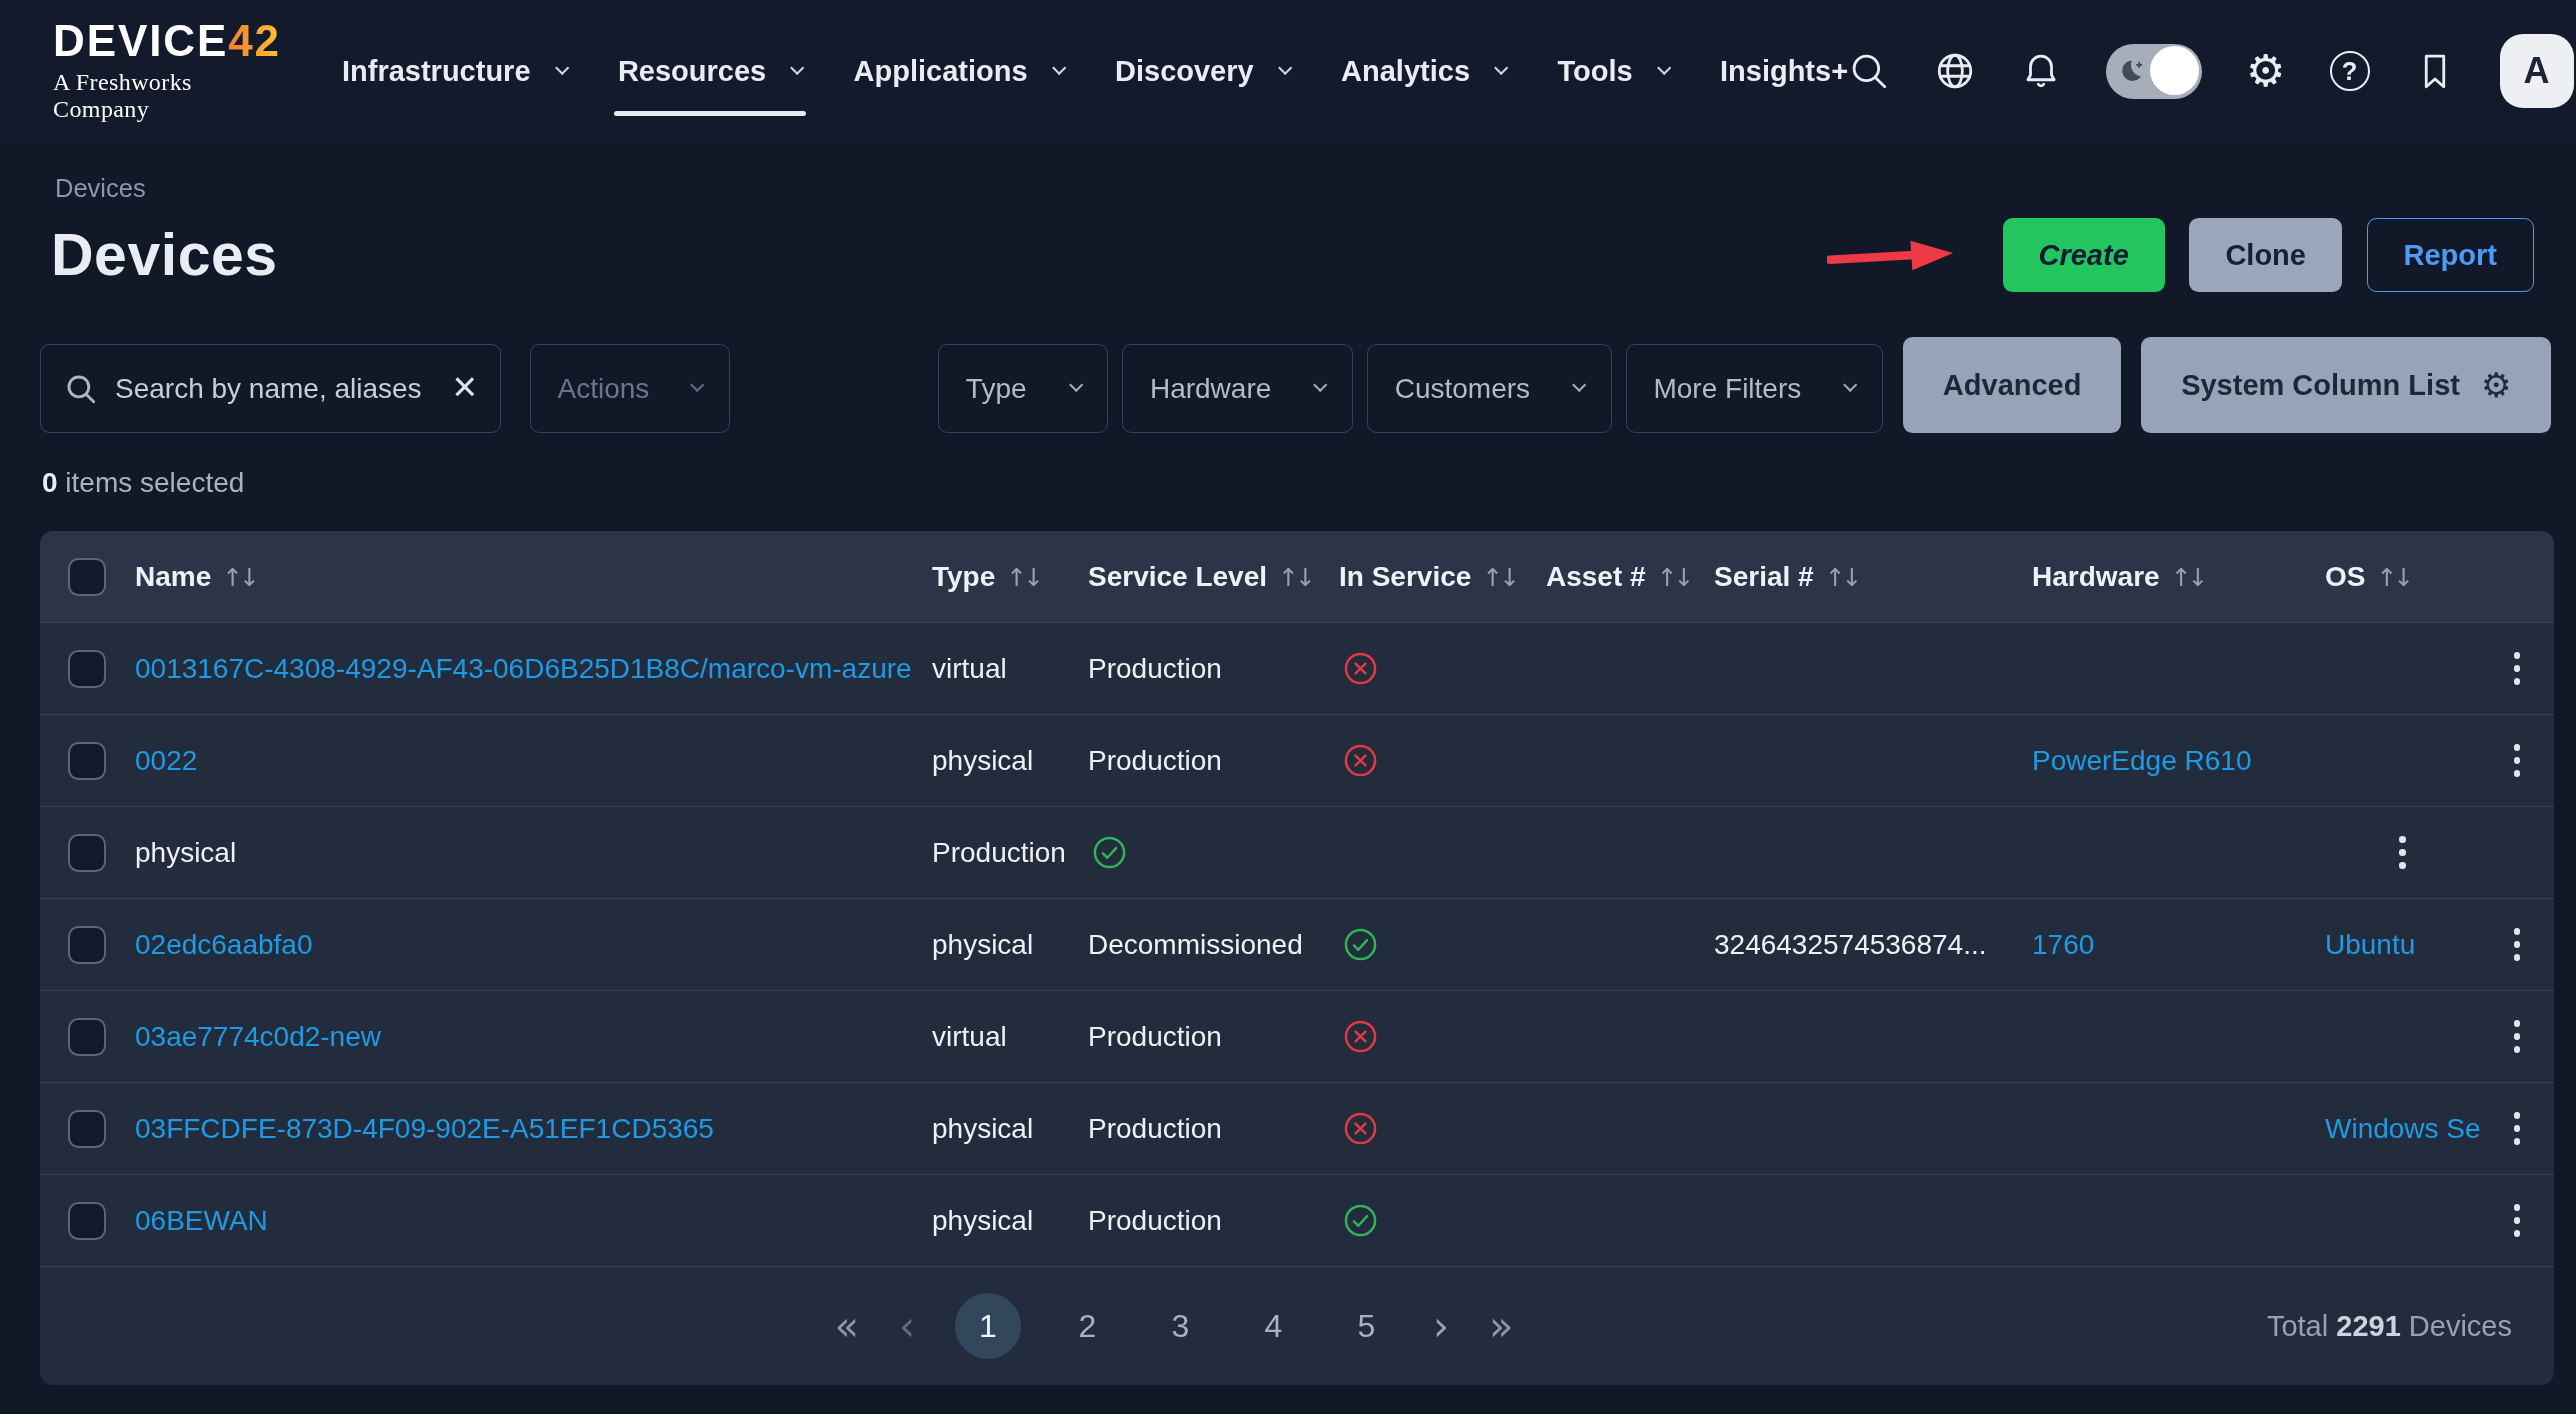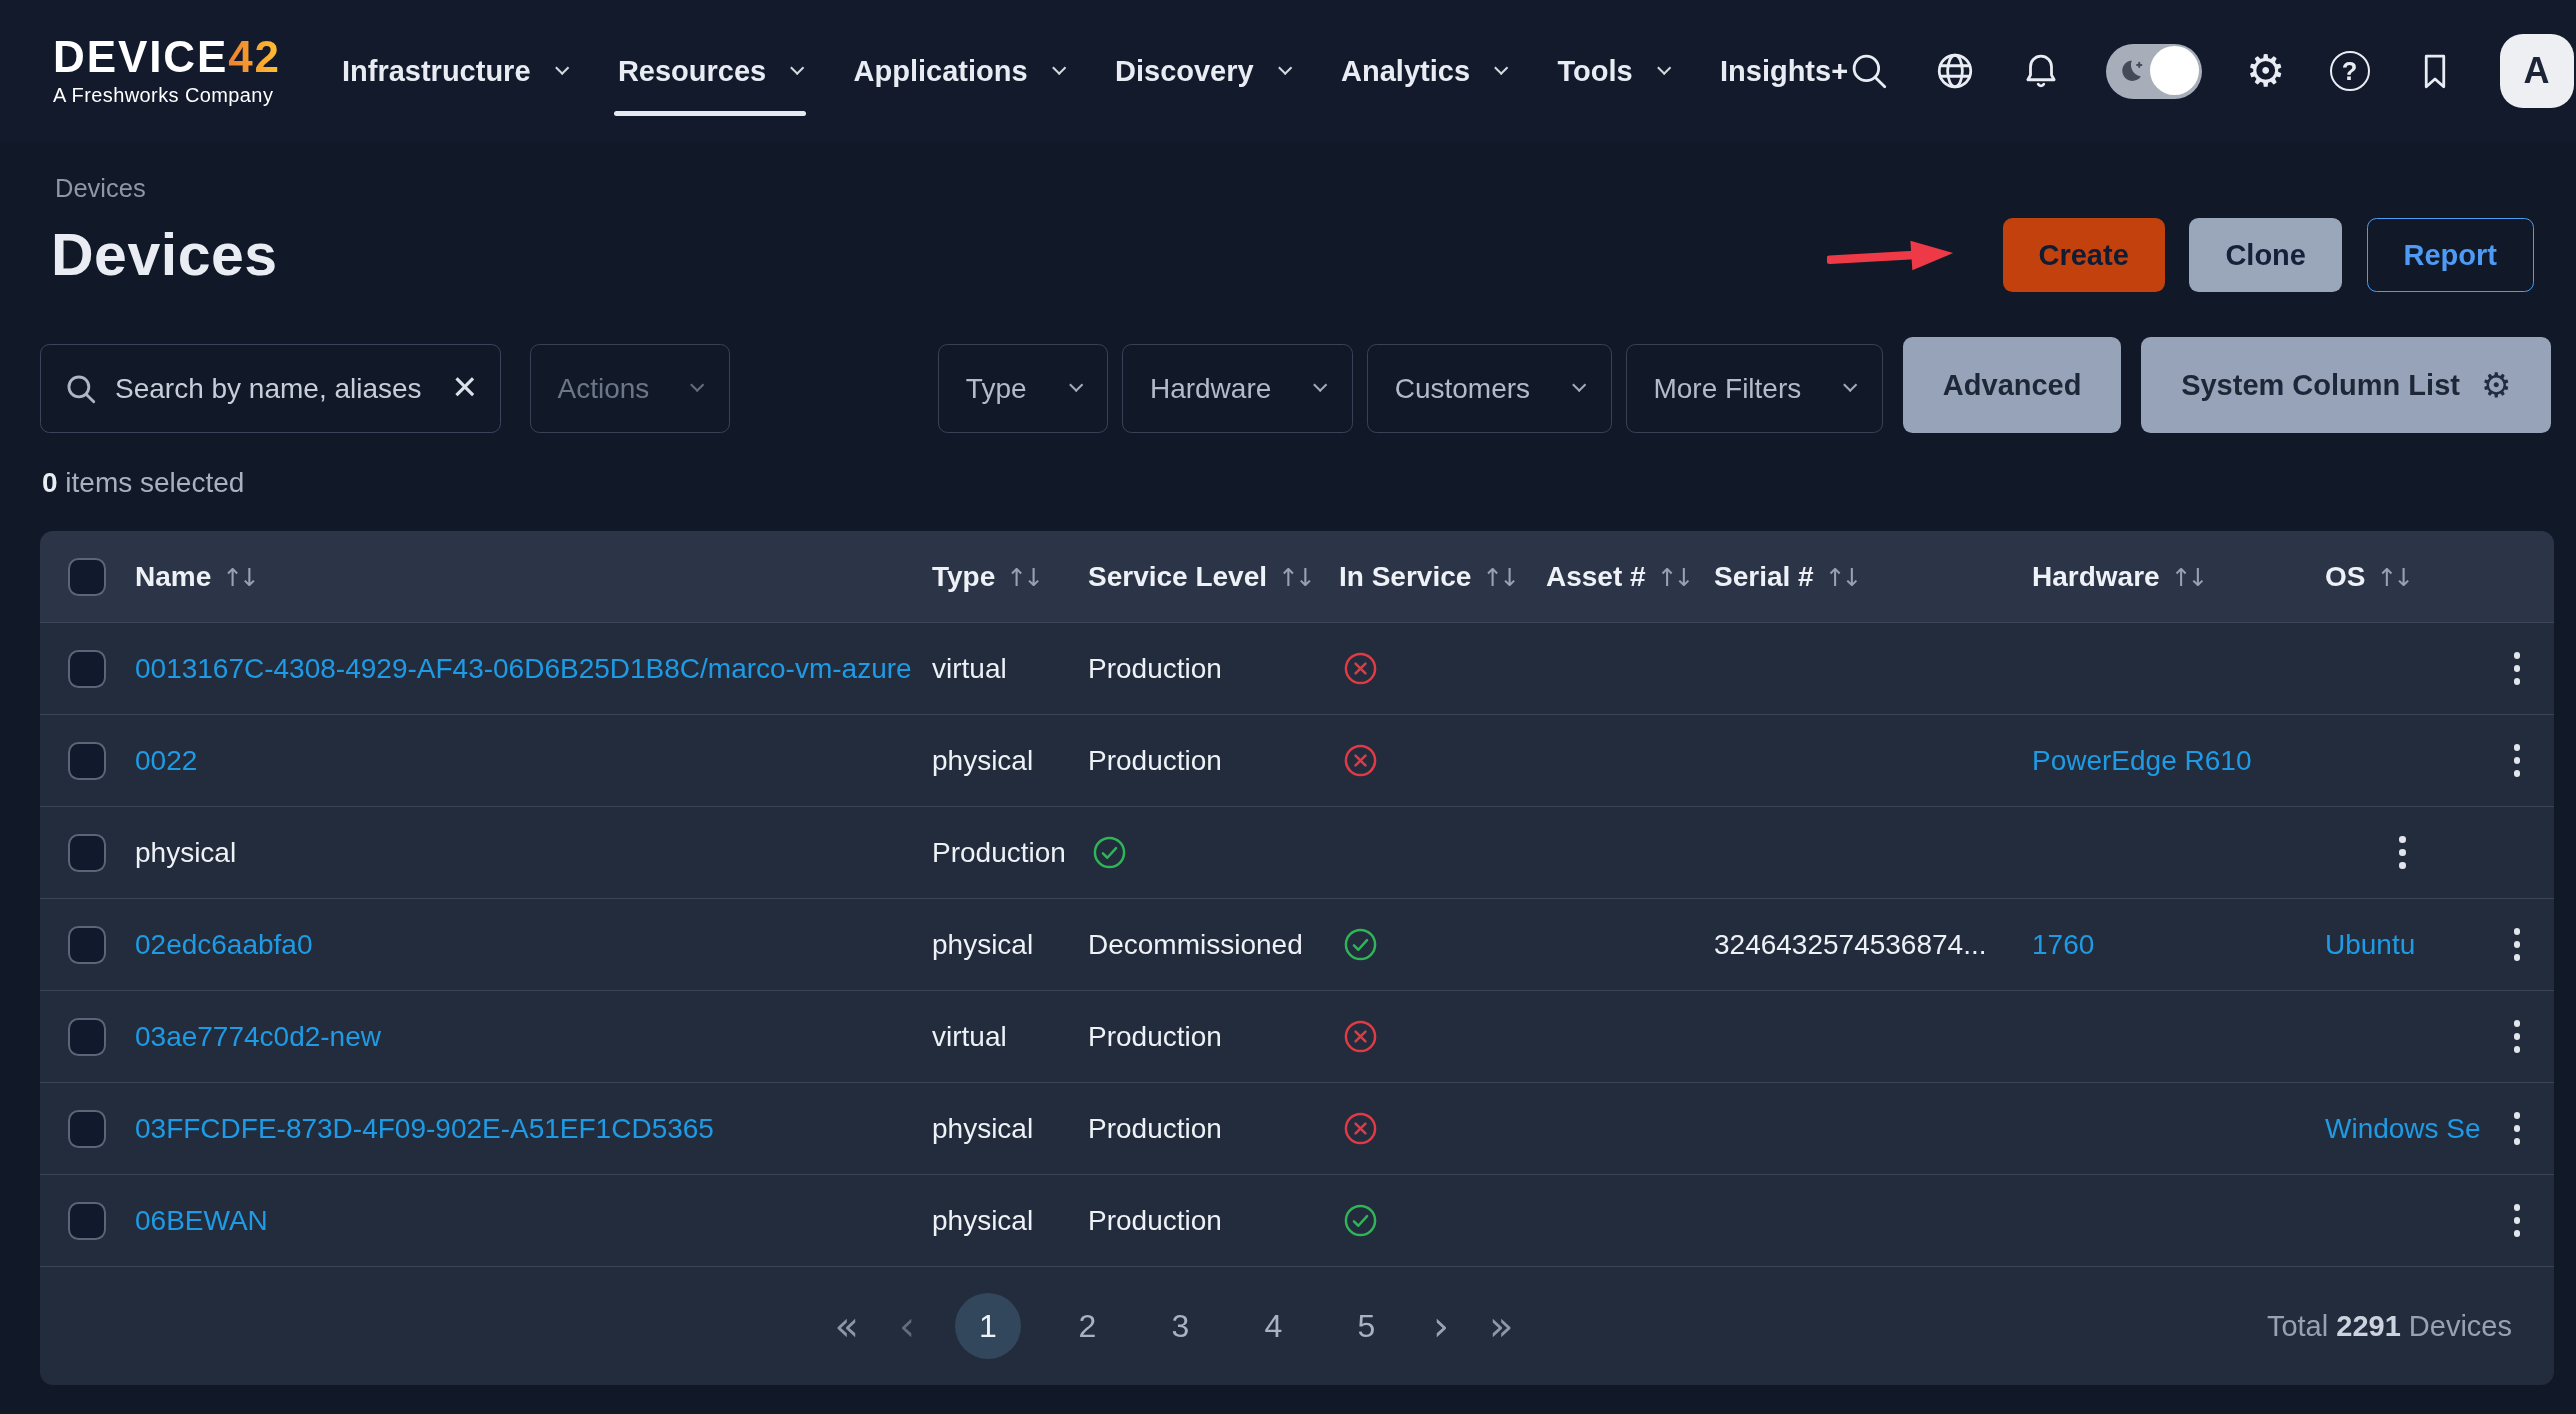--- a/index.html
+++ b/index.html
@@ -9,42 +9,42 @@
     font-family: "Liberation Sans", "DejaVu Sans", sans-serif;
     color: #e9edf3;
     overflow: hidden;
   }
   
   .navbar { height: 142px; background: #121a2c; display: flex; align-items: center; padding: 4px 53px; }
   .logo { margin-right: 61px; cursor: pointer; }
   .logo-main { font-size: 44px; font-weight: 700; letter-spacing: 1.9px; line-height: 1; }
   .logo-device { color: #ffffff; }
   .logo-42 { background: linear-gradient(90deg, #f07f2e, #ffc233); -webkit-background-clip: text; background-clip: text; color: transparent; }
-  .logo-tag { font-size: 20px; color: #ffffff; margin-top: 5.7px; letter-spacing: 0.4px; }
+  .logo-tag { font-size: 24px; color: #ffffff; margin-top: 5.7px; letter-spacing: 0.4px; font-family: Liberation Serif, serif; }
   .nav-items { display: flex; align-items: center; gap: 51px; font-size: 29px; }
   .nav-item { display: flex; align-items: center; gap: 26px; cursor: pointer; position: relative; color: #e9ecf2; font-weight: bold; }
   .nav-item.active::after { content: ""; position: absolute; left: -3.8px; right: -3.8px; bottom: -28px; height: 4.7px; background: #e6eaf0; border-radius: 2.8px; }
   .caret { width: 10.4px; height: 10.4px; border: solid currentColor; border-width: 0 2.4px 2.4px 0; transform: rotate(45deg); margin-top: -5.7px; opacity: .9; }
   .nav-icons { margin-left: auto; display: flex; align-items: center; gap: 44px; }
   .icon-btn { cursor: pointer; display: flex; align-items: center; }
   svg.nicon { width: 42px; height: 42px; stroke: #e9edf3; fill: none; stroke-width: 1.6; stroke-linecap: round; stroke-linejoin: round; }
   .gear-glyph { font-size: 44px; color: #e9edf3; line-height: 1; font-family: "DejaVu Sans", sans-serif; }
   .help-circle { width: 40px; height: 40px; border: 2.8px solid #e9edf3; border-radius: 50%; display: flex; align-items: center; justify-content: center; font-size: 25.5px; font-weight: 700; color: #e9edf3; }
   .toggle { width: 96px; height: 55px; border-radius: 28px; background: #a7aeba; position: relative; cursor: pointer; }
   .toggle .knob { position: absolute; right: 2.8px; top: 2.8px; width: 49px; height: 49px; border-radius: 50%; background: #ffffff; }
   .toggle svg { position: absolute; left: 7.6px; top: 10.4px; width: 34px; height: 34px; }
   .avatar { width: 74px; height: 74px; border-radius: 23px; background: #edeff3; color: #1c2537; display: flex; align-items: center; justify-content: center; font-size: 36px; font-weight: 700; cursor: pointer; }
   
   .breadcrumb { margin: 32px 0 0 55px; font-size: 25.5px; color: #8e97a9; cursor: pointer; }
   .title-row { display: flex; align-items: center; margin: 15px 42px 0 51px; }
   h1.page-title { font-size: 59px; font-weight: 700; color: #e9edf3; letter-spacing: 0.5px; }
   .head-actions { margin-left: auto; display: flex; align-items: center; gap: 24.6px; }
   .arrow-ann { margin-right: 23px; display: flex; }
   .btn { height: 74px; border-radius: 9.5px; font-size: 29px; font-weight: 700; padding: 0 36px; border: none; cursor: pointer; font-family: inherit; }
-  .btn.primary { background: #c2410c; color: #101c33; }
+  .btn.primary { background: #22c55e; color: #101c33; font-style: italic; }
   .btn.secondary { background: #9aa6ba; color: #15203a; }
   .btn.outline { background: transparent; border: 1.9px solid #4d9bf5; color: #4d9bf5; }
   
   .filter-row { display: flex; align-items: flex-end; margin: 45px 24.6px 0 40px; gap: 14px; }
   .search-box { width: 461px; height: 89px; border: 1.9px solid #3a455c; border-radius: 9.5px; display: flex; align-items: center; padding: 0 23px; gap: 17px; }
   .search-box svg { width: 34px; height: 34px; stroke: #aeb5c3; fill: none; stroke-width: 2; stroke-linecap: round; flex: none; }
   .search-box input { flex: 1; min-width: 0; background: transparent; border: none; outline: none; font-size: 28px; color: #dfe4ee; font-family: inherit; }
   .search-box input::placeholder { color: #c7cdd9; opacity: 1; }
   .search-clear { font-size: 42px; color: #dde2ea; cursor: pointer; line-height: 1; margin-top: -3.8px; }
   .dropdown { height: 89px; border: 1.9px solid #374257; border-radius: 9.5px; display: flex; align-items: center; padding: 0 26.5px; font-size: 28px; cursor: pointer; }

